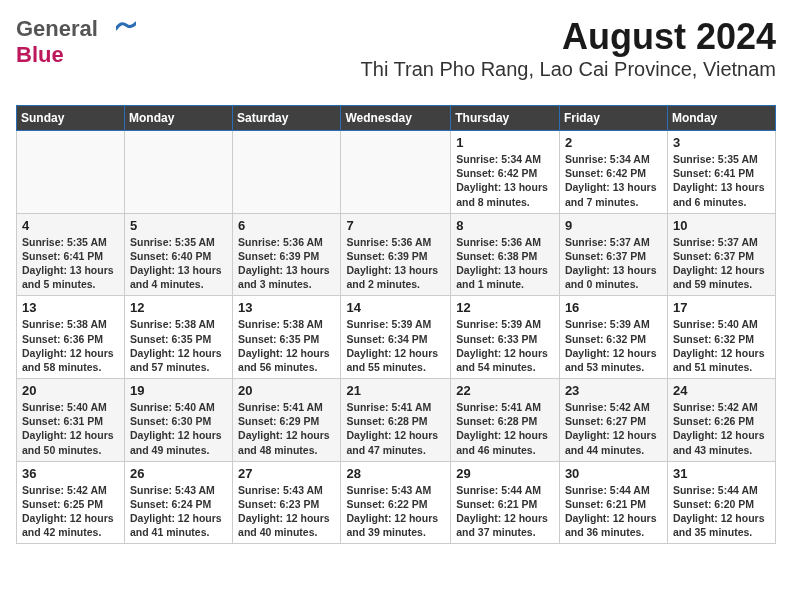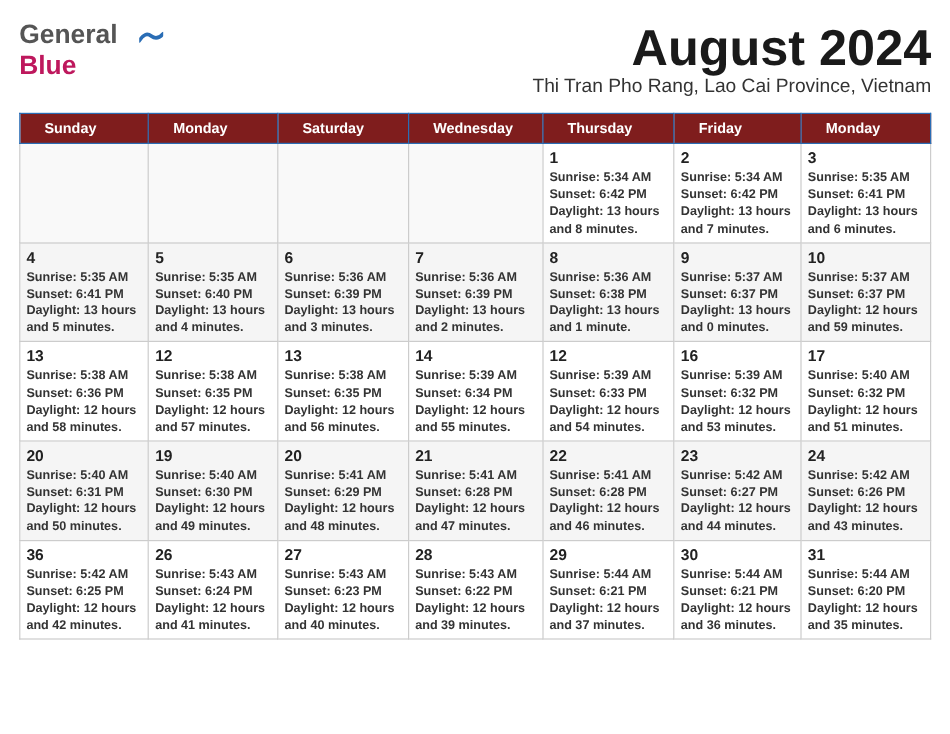--- a/index.html
+++ b/index.html
@@ -15,39 +15,39 @@
       align-items: flex-start;
       justify-content: space-between;
       margin-bottom: 4px;
     }
     .logo-area {
       display: flex;
       flex-direction: column;
       align-items: flex-start;
     }
     .month-title {
-      font-size: 42px;
+      font-size: 36px;
       font-weight: bold;
       color: #1a1a1a;
       text-align: right;
     }
     .location-title {
-      font-size: 16px;
+      font-size: 20px;
       color: #333;
-      margin-bottom: 8px;
+      margin-bottom: 20px;
     }
     .calendar-table {
       width: 100%;
       border-collapse: collapse;
       font-size: 10.5px;
     }
     .calendar-table th {
-      background: #7f1d1d;
+      background: #404040;
       color: #fff;
-      padding: 5px 20px;
+      padding: 5px 4px;
       text-align: left;
       font-size: 12px;
       font-weight: bold;
       border: 1px solid #2a6db5;
     }
     .calendar-table td {
       border: 1px solid #ccc;
       vertical-align: top;
       padding: 4px 5px;
       width: 113px;
@@ -68,21 +68,21 @@
       margin-bottom: 2px;
       display: block;
     }
     .day-info {
       line-height: 1.35;
       color: #333;
       font-weight: bold;
     }
     .logo-wrapper {
       display: flex;
-      align-items: flex-end;
+      align-items: center;
       gap: 18px;
     }
     .logo-g {
       font-size: 22px;
       font-weight: bold;
       color: #555;
     }
     .logo-b {
       font-size: 22px;
       font-weight: bold;

